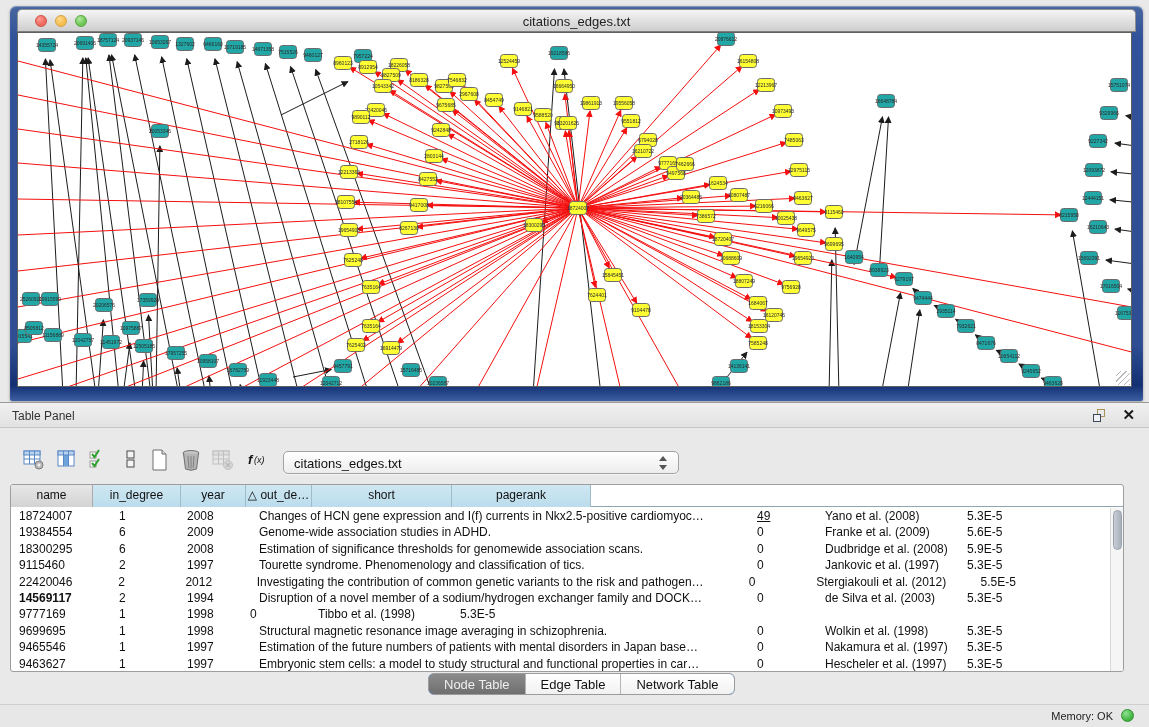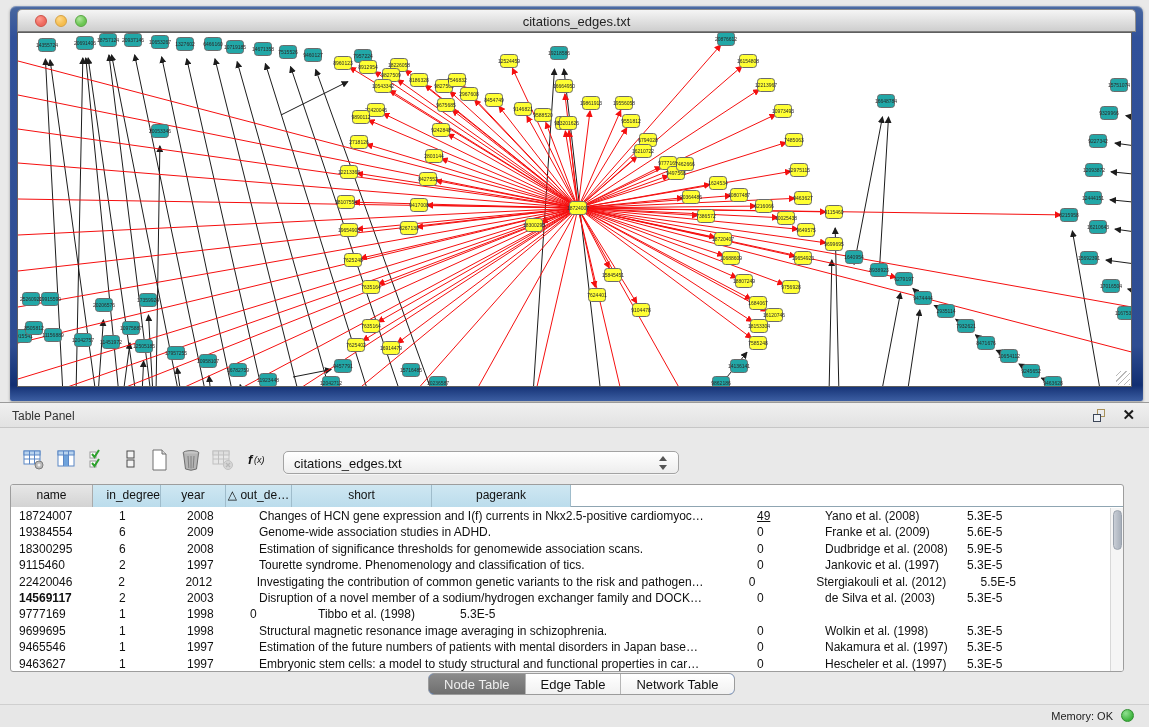--- a/index.html
+++ b/index.html
@@ -822,21 +822,21 @@
       <span class="combo-text">citations_edges.txt</span>
       <span class="combo-arrows">
           <span class="up"></span>
           <span class="dn"></span>
         </span>
     </div>
 
     <div class="table-box">
       <div class="thead" id="thead">
           <div class="th gray" style="width: 82px;">name</div>
-          <div class="th" style="width: 68px; text-align: right;">in_degree</div>
+          <div class="th" style="width: 88px;">in_degree</div>
           <div class="th" style="width: 65px;">year</div>
           <div class="th" style="width: 66px;">△ out_de…</div>
           <div class="th" style="width: 140px;">short</div>
           <div class="th" style="width: 139px;">pagerank</div>
         </div>
       <div class="tbody" id="tbody">
           <div class="tr">
             <div class="td" style="width: 82px; padding-left: 8px;">18724007</div>
             <div class="td" style="width: 88px; padding-left: 26px;">1</div>
             <div class="td" style="width: 65px; padding-left: 6px;">2008</div>
@@ -877,21 +877,21 @@
             <div class="td" style="width: 88px; padding-left: 26px;">2</div>
             <div class="td" style="width: 65px; padding-left: 6px;">2012</div>
             <div class="td" style="width: 507px; padding-left: 13px;">Investigating the contribution of common genetic variants to the risk and pathogen…</div>
             <div class="td" style="width: 66px; padding-left: 4px;">0</div>
             <div class="td" style="width: 140px; padding-left: 6px;">Stergiakouli et al. (2012)</div>
             <div class="td" style="width: 139px; padding-left: 8px; margin-left: 24px;">5.5E-5</div>
           </div>
           <div class="tr">
             <div class="td" style="width: 82px; padding-left: 8px; font-weight: bold;">14569117</div>
             <div class="td" style="width: 88px; padding-left: 26px;">2</div>
-            <div class="td" style="width: 65px; padding-left: 6px;">2003</div>
+            <div class="td" style="width: 65px; padding-left: 6px;">1994</div>
             <div class="td" style="width: 507px; padding-left: 13px;">Disruption of a novel member of a sodium/hydrogen exchanger family and DOCK…</div>
             <div class="td" style="width: 66px; padding-left: 4px;">0</div>
             <div class="td" style="width: 140px; padding-left: 6px;">de Silva et al. (2003)</div>
             <div class="td" style="width: 139px; padding-left: 8px;">5.3E-5</div>
           </div>
           <div class="tr">
             <div class="td" style="width: 82px; padding-left: 8px;">9777169</div>
             <div class="td" style="width: 88px; padding-left: 26px;">1</div>
             <div class="td" style="width: 65px; padding-left: 6px;">1998</div>
             <div class="td" style="width: 66px; padding-left: 4px;">0</div>

